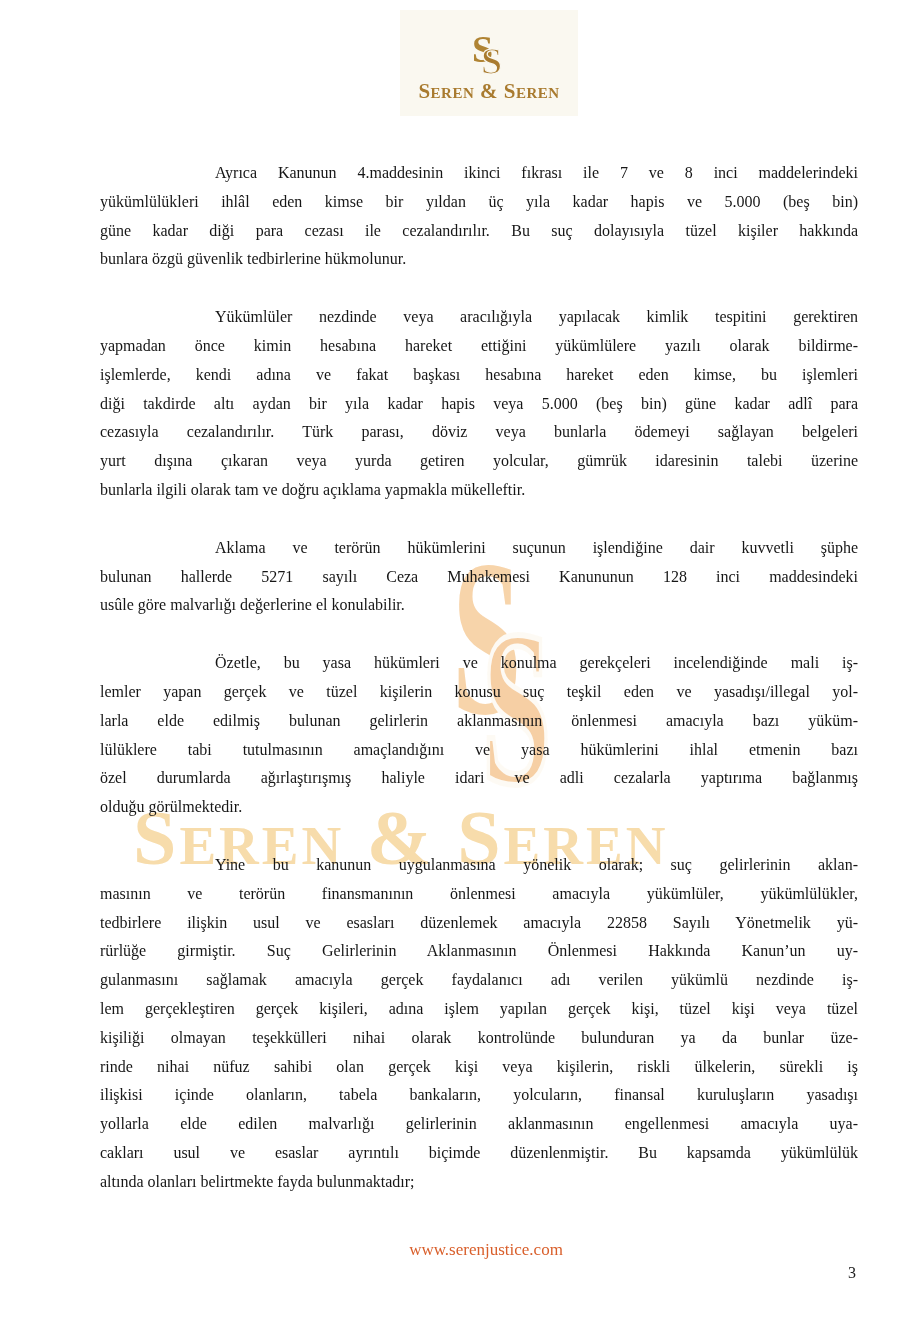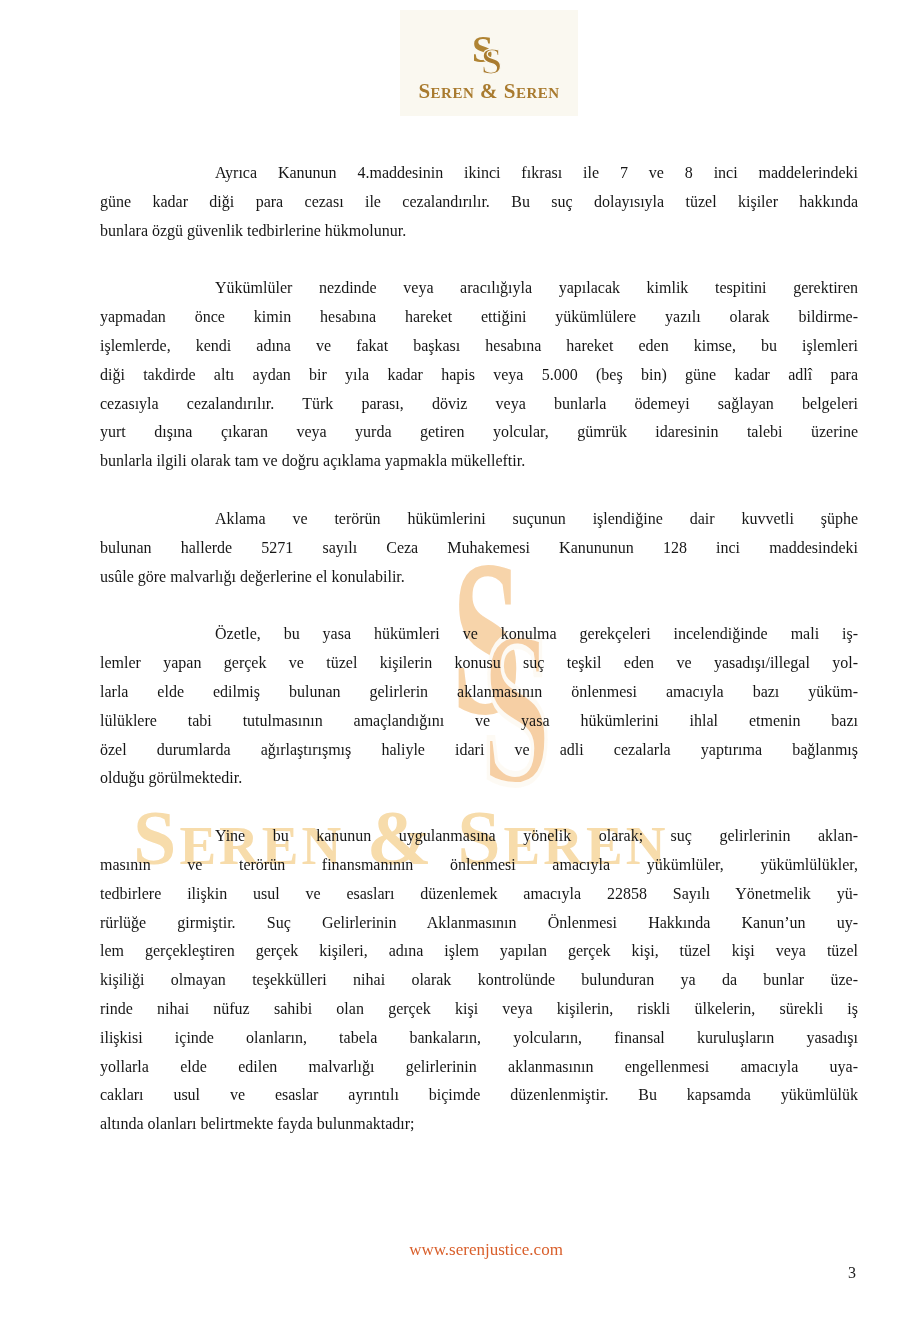--- a/index.html
+++ b/index.html
@@ -61,20 +61,21 @@
 <svg class="wm-monogram" viewBox="0 0 34 50" preserveAspectRatio="none">
   <text x="0" y="36" font-size="38" fill="#f1b166">S</text>
   <text x="9" y="48" font-size="38" fill="#efa85b" stroke="#fdf7ec" stroke-width="1">S</text>
 </svg>
 <div class="wm-name">Seren &amp; Seren</div>
 
 <div class="content">
   <div id="paragraphs">
       <div class="para">
         <div class="line first">Ayrıca Kanunun 4.maddesinin ikinci fıkrası ile 7 ve 8 inci maddelerindeki</div>
+        <div class="line">yükümlülükleri ihlâl eden kimse bir yıldan üç yıla kadar hapis ve 5.000 (beş bin)</div>
         <div class="line">güne kadar diği para cezası ile cezalandırılır. Bu suç dolayısıyla tüzel kişiler hakkında</div>
         <div class="line last">bunlara özgü güvenlik tedbirlerine hükmolunur.</div>
       </div>
       <div class="para">
         <div class="line first">Yükümlüler nezdinde veya aracılığıyla yapılacak kimlik tespitini gerektiren</div>
         <div class="line">yapmadan önce kimin hesabına hareket ettiğini yükümlülere yazılı olarak bildirme-</div>
         <div class="line">işlemlerde, kendi adına ve fakat başkası hesabına hareket eden kimse, bu işlemleri</div>
         <div class="line">diği takdirde altı aydan bir yıla kadar hapis veya 5.000 (beş bin) güne kadar adlî para</div>
         <div class="line">cezasıyla cezalandırılır. Türk parası, döviz veya bunlarla ödemeyi sağlayan belgeleri</div>
         <div class="line">yurt dışına çıkaran veya yurda getiren yolcular, gümrük idaresinin talebi üzerine</div>
@@ -91,20 +92,21 @@
         <div class="line">larla elde edilmiş bulunan gelirlerin aklanmasının önlenmesi amacıyla bazı yüküm-</div>
         <div class="line">lülüklere tabi tutulmasının amaçlandığını ve yasa hükümlerini ihlal etmenin bazı</div>
         <div class="line">özel durumlarda ağırlaştırışmış haliyle idari ve adli cezalarla yaptırıma bağlanmış</div>
         <div class="line last">olduğu görülmektedir.</div>
       </div>
       <div class="para">
         <div class="line first">Yine bu kanunun uygulanmasına yönelik olarak; suç gelirlerinin aklan-</div>
         <div class="line">masının ve terörün finansmanının önlenmesi amacıyla yükümlüler, yükümlülükler,</div>
         <div class="line">tedbirlere ilişkin usul ve esasları düzenlemek amacıyla 22858 Sayılı Yönetmelik yü-</div>
         <div class="line">rürlüğe girmiştir. Suç Gelirlerinin Aklanmasının Önlenmesi Hakkında Kanun’un uy-</div>
+        <div class="line">gulanmasını sağlamak amacıyla gerçek faydalanıcı adı verilen yükümlü nezdinde iş-</div>
         <div class="line">lem gerçekleştiren gerçek kişileri, adına işlem yapılan gerçek kişi, tüzel kişi veya tüzel</div>
         <div class="line">kişiliği olmayan teşekkülleri nihai olarak kontrolünde bulunduran ya da bunlar üze-</div>
         <div class="line">rinde nihai nüfuz sahibi olan gerçek kişi veya kişilerin, riskli ülkelerin, sürekli iş</div>
         <div class="line">ilişkisi içinde olanların, tabela bankaların, yolcuların, finansal kuruluşların yasadışı</div>
         <div class="line">yollarla elde edilen malvarlığı gelirlerinin aklanmasının engellenmesi amacıyla uya-</div>
         <div class="line">cakları usul ve esaslar ayrıntılı biçimde düzenlenmiştir. Bu kapsamda yükümlülük</div>
         <div class="line last">altında olanları belirtmekte fayda bulunmaktadır;</div>
       </div>
     </div>
 </div>

